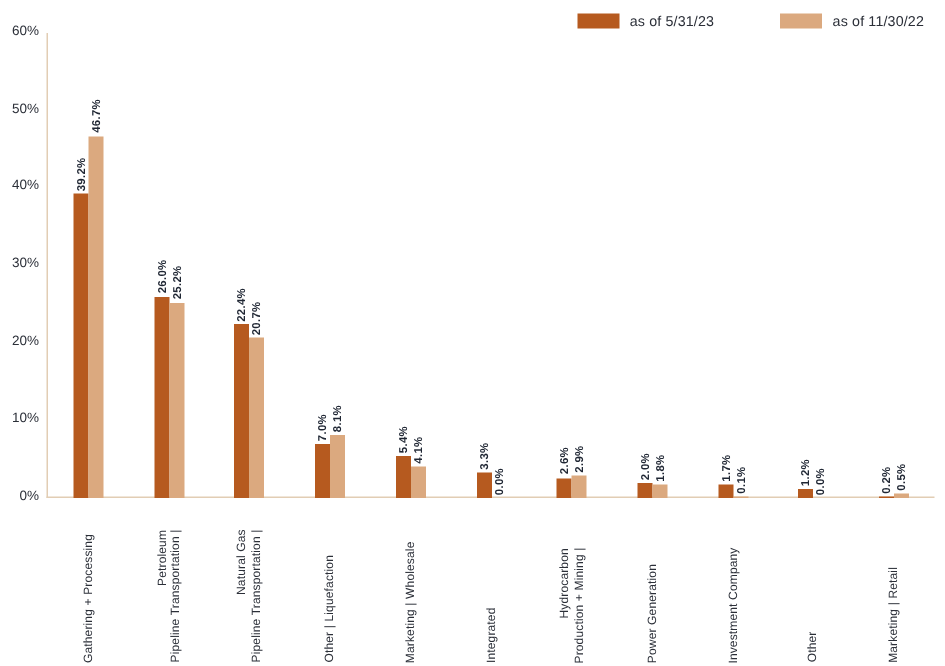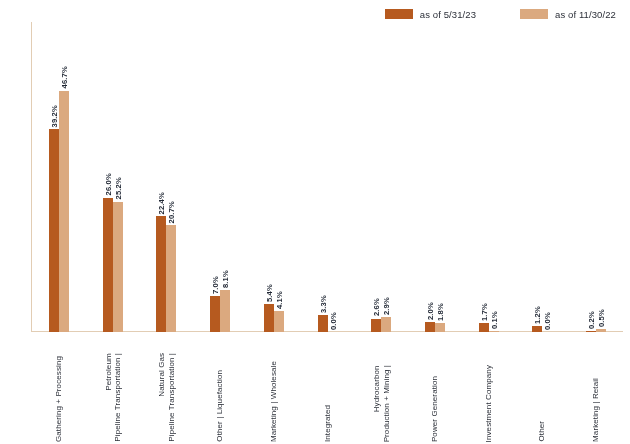--- a/index.html
+++ b/index.html
@@ -155,20 +155,29 @@
     <div class="legend-item">
       <span class="legend-swatch" style="background:#b65a1f"></span>
       <span class="legend-label">as of 5/31/23</span>
     </div>
     <div class="legend-item">
       <span class="legend-swatch" style="background:#dba97f"></span>
       <span class="legend-label">as of 11/30/22</span>
     </div>
   </div>
 
+  <div class="y-axis-labels">
+    <span class="y-tick" style="top:0px">60%</span>
+    <span class="y-tick" style="top:51.7px">50%</span>
+    <span class="y-tick" style="top:103.3px">40%</span>
+    <span class="y-tick" style="top:155px">30%</span>
+    <span class="y-tick" style="top:206.7px">20%</span>
+    <span class="y-tick" style="top:258.3px">10%</span>
+    <span class="y-tick" style="top:310px">0%</span>
+  </div>
 
   <div class="axis-line-y"></div>
   <div class="axis-line-x"></div>
 
   <div class="plot" id="plot-area">
       <div class="group">
         <div class="bar-wrap">
           <div class="bar dark" style="height: 202.533px;"></div>
           <span class="val" style="bottom: 204.533px;">39.2%</span>
         </div>

